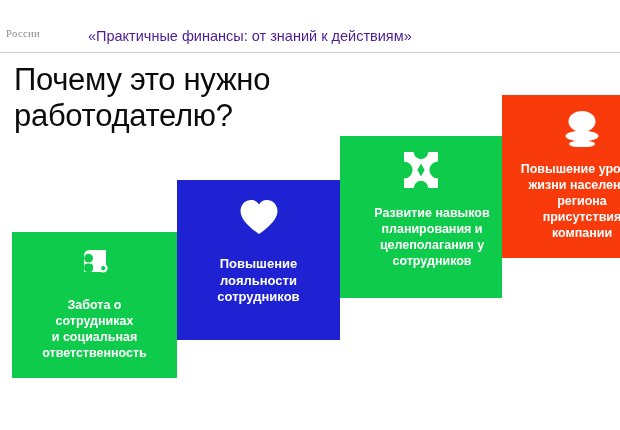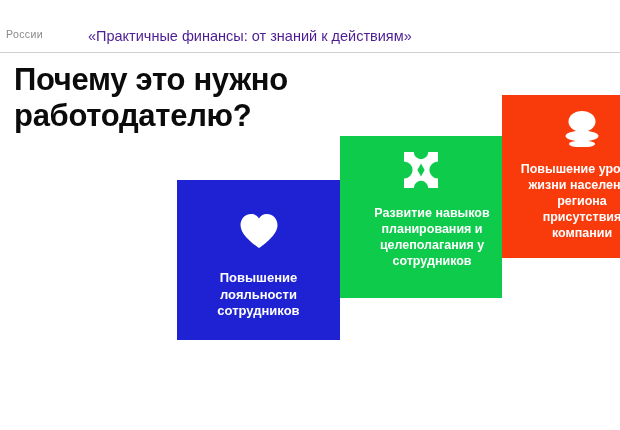--- a/index.html
+++ b/index.html
@@ -30,21 +30,21 @@
     left: 0;
     top: 0;
     width: 620px;
     height: 53px;
   }
 
   .brand-logo {
     position: absolute;
     left: 6px;
     top: 28px;
-    font-family: Liberation Sans, sans-serif;
+    font-family: Liberation Serif, serif;
     font-size: 10.5px;
     letter-spacing: 0.4px;
     color: #8a8a8a;
     white-space: nowrap;
   }
 
   .header-title {
     position: absolute;
     left: 88px;
     top: 28px;
@@ -63,21 +63,21 @@
     background: #cfcfcf;
   }
 
   
   .page-title {
     position: absolute;
     left: 14px;
     top: 62px;
     width: 430px;
     font-size: 31px;
-    font-weight: bold;
+    font-weight: normal;
     line-height: 1.16;
     letter-spacing: -0.3px;
     color: #0b0b0b;
   }
 
   
   .card {
     position: absolute;
     display: flex;
     flex-direction: column;
@@ -107,21 +107,21 @@
     padding-top: 14px;
   }
   .card-1 .card-label { font-size: 12.5px; margin-top: 9px; }
 
   
   .card-2 {
     left: 177px;
     top: 180px;
     width: 163px;
     height: 160px;
-    padding-top: 32px;
+    padding-top: 18px;
   }
   .card-2 .card-label { font-size: 13px; margin-top: 16px; }
 
   
   .card-3 {
     left: 340px;
     top: 136px;
     width: 162px;
     height: 162px;
     padding-top: 14px;
@@ -144,20 +144,36 @@
 <div class="slide">
 
   <div class="header">
     <div class="brand-logo">России</div>
     <div class="header-title">«Практичные финансы: от знаний к действиям»</div>
     <div class="header-rule"></div>
   </div>
 
   <h1 class="page-title">Почему это нужно работодателю?</h1>
 
+  <div class="card card-1" style="background:#0ECB4C;">
+    <span class="card-icon">
+      <svg width="38" height="38" viewBox="0 0 38 38" aria-hidden="true">
+        <path d="M8 9.5 A5.5 5.5 0 0 1 13.5 4 H30 V20.5 A5.5 5.5 0 0 1 24.5 26 H8 Z" fill="#ffffff"></path>
+        <circle cx="12.6" cy="12.2" r="4.4" fill="#0ECB4C"></circle>
+        <rect x="8.2" y="17.6" width="8.8" height="8.4" rx="3.2" fill="#0ECB4C"></rect>
+        <circle cx="22.6" cy="13.2" r="5" fill="#ffffff"></circle>
+        <circle cx="27.2" cy="22.2" r="4.4" fill="#ffffff"></circle>
+        <circle cx="27.2" cy="22.2" r="2.1" fill="#0ECB4C"></circle>
+      </svg>
+    </span>
+    <div class="card-label">Забота о
+сотрудниках
+и социальная
+ответственность</div>
+  </div>
 
   <div class="card card-2" style="background:#1E22D2;">
     <span class="card-icon">
       <svg width="42" height="38" viewBox="0 0 42 38" aria-hidden="true">
         <path d="M21 36 C21 36 2.5 24.2 2.5 13.2 C2.5 6.6 7.4 2 13.2 2
                  C16.9 2 19.6 3.9 21 6.4 C22.4 3.9 25.1 2 28.8 2
                  C34.6 2 39.5 6.6 39.5 13.2 C39.5 24.2 21 36 21 36 Z" fill="#ffffff"></path>
       </svg>
     </span>
     <div class="card-label">Повышение

